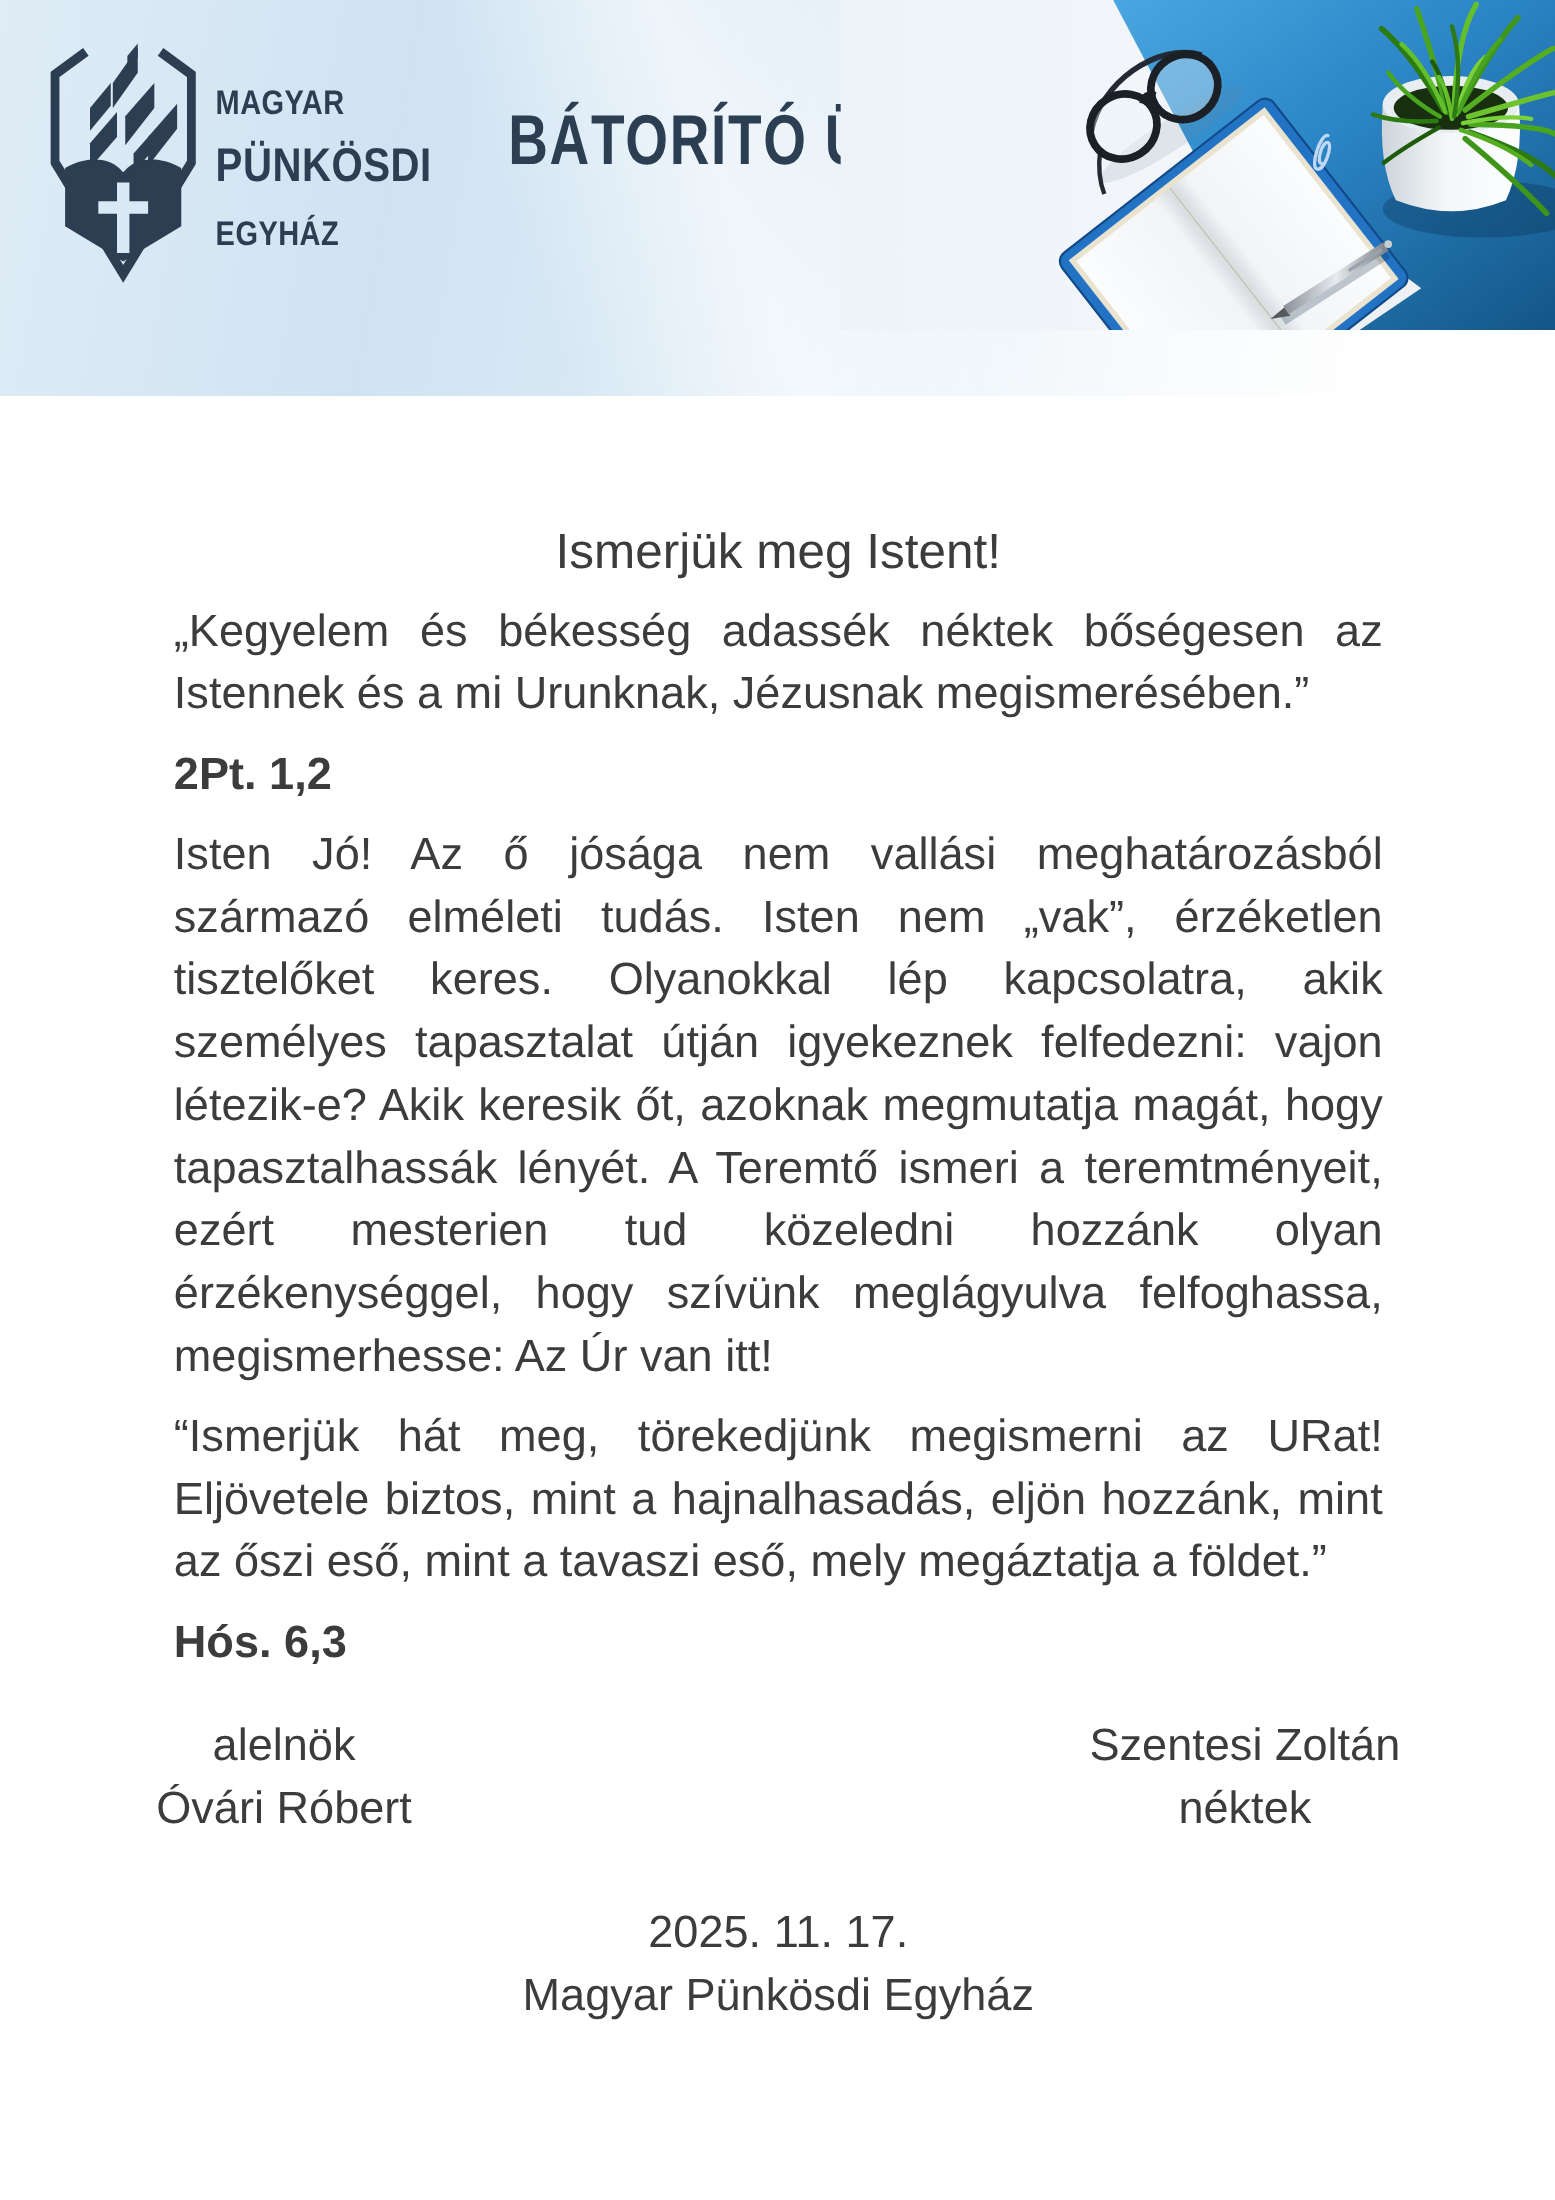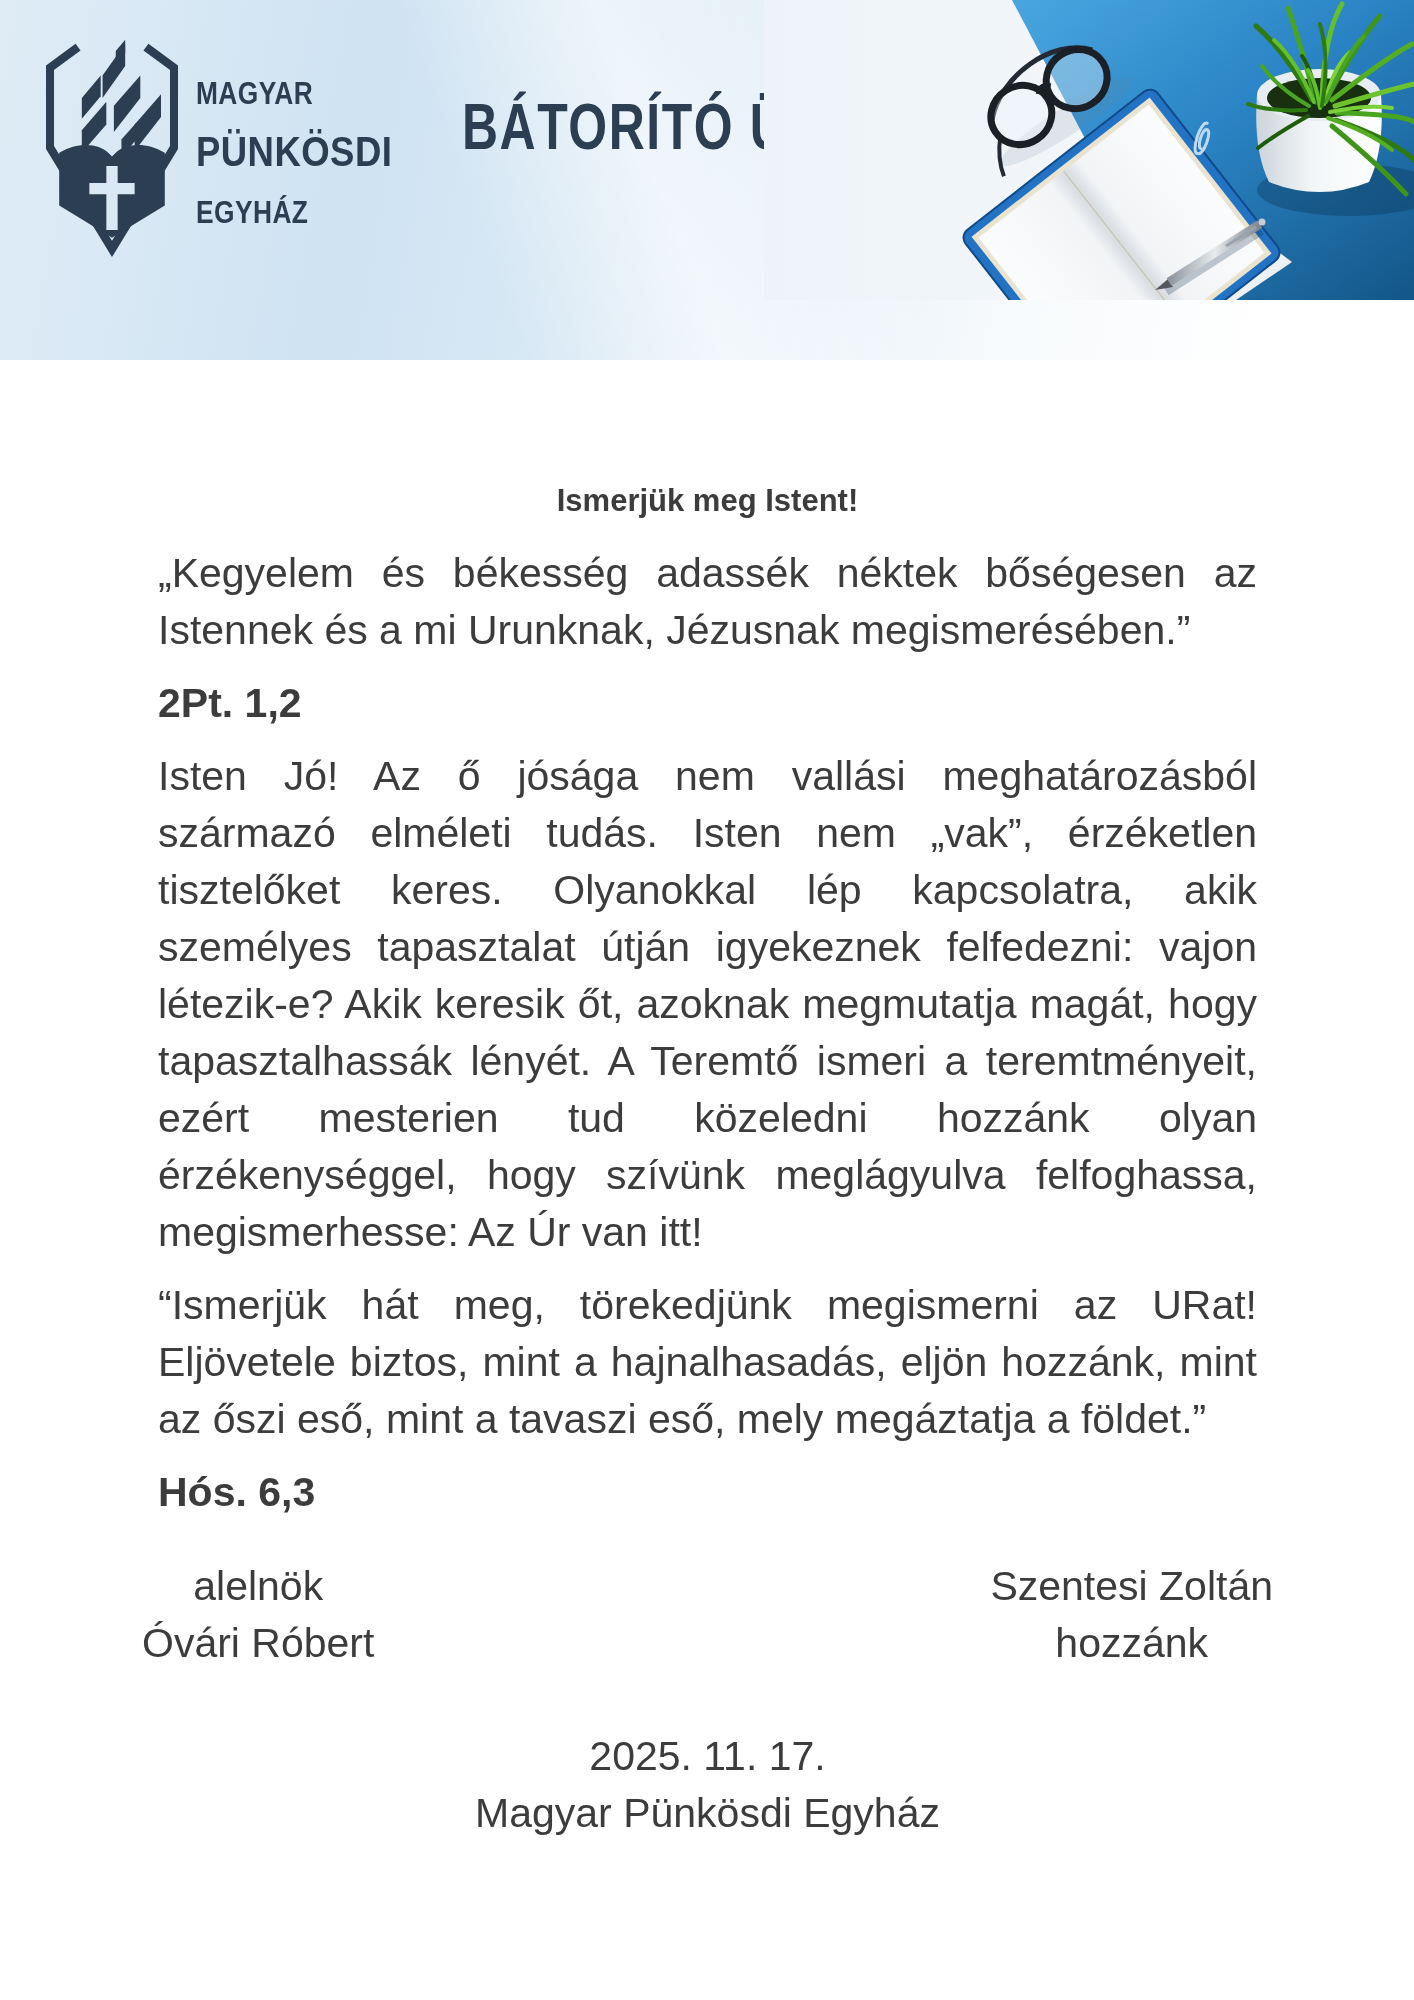--- a/index.html
+++ b/index.html
@@ -31,21 +31,21 @@
     position:absolute;left:462px;top:90px;margin:0;color:#2c3e52;
     font-size:64px;font-weight:bold;letter-spacing:2px;white-space:nowrap;
     transform:scaleX(.78);transform-origin:left top;
   }
   .desk-photo{position:absolute;top:0;right:0;width:650px;height:300px;display:block;}
 
   
   .content{padding:0 141px 0 142px;font-size:41px;line-height:57px;}
   .content p{margin:16px;}
   .letter-heading{
-    margin:112px 0 0;font-size:31px;font-weight:700;text-align:center;line-height:57px;
+    margin:112px 0 0;font-size:45px;font-weight:400;text-align:center;line-height:57px;
   }
   .just{text-align:justify;text-justify:inter-word;}
   .q1{margin-top:55px;}
   .p2{margin-top:50px;}
   .q2{margin-top:44px;}
   .ref{text-align:left;font-weight:bold;}
   .signatures{display:flex;justify-content:space-between;margin-top:37px;}
   .sig{text-align:center;}
   .footer{margin-top:56px;text-align:center;}
 </style>
@@ -192,21 +192,21 @@
     <p class="just q2">“Ismerjük hát meg, törekedjünk megismerni az URat! Eljövetele biztos, mint a hajnalhasadás, eljön hozzánk, mint az őszi eső, mint a tavaszi eső, mely megáztatja a földet.”</p>
     <p class="ref">Hós. 6,3</p>
 
     <div class="signatures">
       <div class="sig">
         <div>alelnök</div>
         <div>Óvári Róbert</div>
       </div>
       <div class="sig">
         <div>Szentesi Zoltán</div>
-        <div>hozzánk</div>
+        <div>néktek</div>
       </div>
     </div>
 
     <div class="footer">
       <div>2025. 11. 17.</div>
       <div>Magyar Pünkösdi Egyház</div>
     </div>
 
   </main>
 </div>

